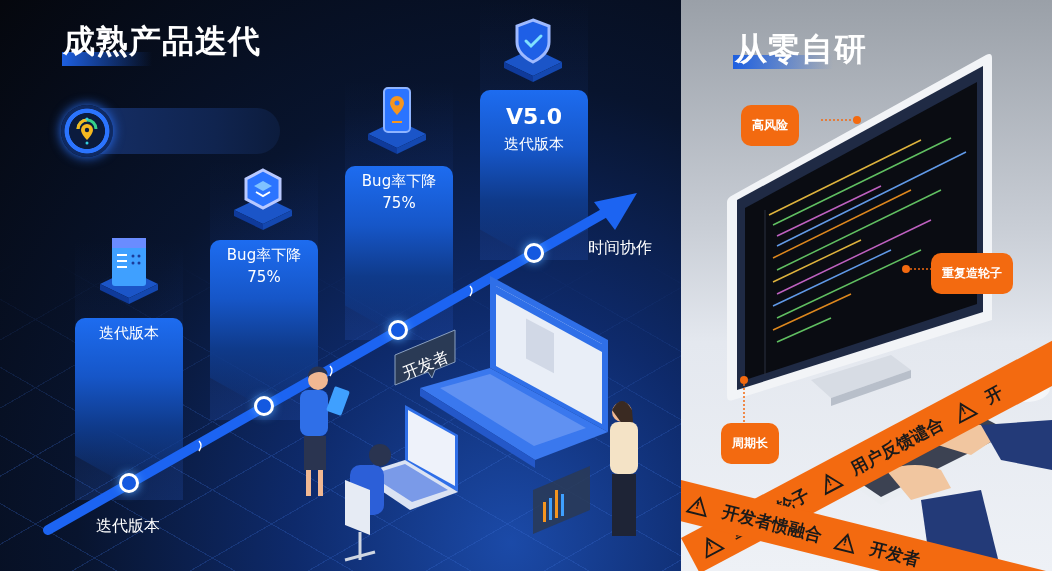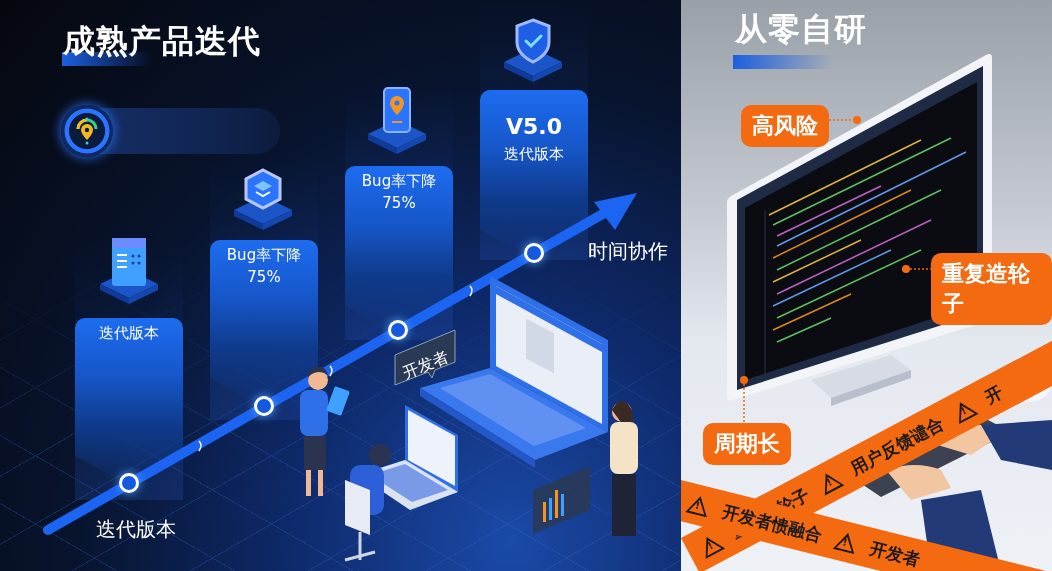--- a/index.html
+++ b/index.html
@@ -11,29 +11,29 @@
  -webkit-mask-image:linear-gradient(to bottom,transparent 45%,#000 80%);mask-image:linear-gradient(to bottom,transparent 45%,#000 80%)}
 .title{position:absolute;color:#fff;font-size:32px;font-weight:bold;letter-spacing:1px;z-index:3}
 .title-bar{position:absolute;height:14px;background:linear-gradient(90deg,#1d5fe0,rgba(29,95,224,0));z-index:2}
 .pill{position:absolute;left:64px;top:108px;width:216px;height:46px;border-radius:23px;
  background:linear-gradient(90deg,#16306a,#10244f 70%,#0c1c3d);display:flex;align-items:center;z-index:3}
 .pill-ic{width:52px;height:52px;border-radius:50%;margin-left:-3px;background:radial-gradient(circle,#0b1b3e 48%,#2b74ff 50%,#2b74ff 60%,#0f2a63 62%);box-shadow:0 0 12px #2b74ff;display:flex;align-items:center;justify-content:center}
 .pill-text{color:#fff;font-size:16px;margin-left:10px}
 .card{position:absolute;width:108px;border-radius:10px 10px 0 0;
  background:linear-gradient(180deg,#1d6cf0 0%,#1656c8 35%,#0f3a8a 65%,rgba(14,40,100,.0) 100%);
  color:#fff;text-align:center;z-index:2;clip-path:polygon(0 0,100% 0,100% 82%,50% 100%,0 82%)}
-.card .ver{font-size:22px;font-weight:bold;margin-top:24px}
+.card .ver{font-size:22px;font-weight:bold;margin-top:14px}
 .card .sub{font-size:15px;line-height:22px}
 .beam{position:absolute;width:108px;background:linear-gradient(180deg,rgba(40,90,200,0) 0%,rgba(40,90,200,.22) 100%);z-index:1}
 .iso{position:absolute;z-index:3}
 .node{position:absolute;width:20px;height:20px;border-radius:50%;border:3px solid #fff;background:#1459e0;box-shadow:0 0 10px #4ea0ff;z-index:5}
-.axis-label{position:absolute;color:#fff;font-size:20px;z-index:5}
+.axis-label{position:absolute;color:#fff;font-size:16px;z-index:5}
 .right{position:absolute;left:681px;top:0;width:371px;height:571px;overflow:hidden;
  background:linear-gradient(180deg,#9aa0a8 0%,#c9ced6 40%,#e4e8ef 60%,#eef1f6 100%)}
-.tag{position:absolute;background:#f36a10;color:#fff;font-size:22px;border-radius:10px;padding:6px 11px;font-weight:bold;z-index:6}
+.tag{position:absolute;background:#f36a10;color:#fff;font-size:12px;border-radius:10px;padding:12px 11px;font-weight:bold;z-index:6}
 .tape{position:absolute;height:40px;background:#f36a10;color:#1a1a1a;font-size:17px;font-weight:bold;white-space:nowrap;display:flex;align-items:center;gap:14px;padding-left:12px;transform-origin:0 0;z-index:5}
 .warn{display:inline-block;width:0;height:0;border-left:11px solid transparent;border-right:11px solid transparent;border-bottom:19px solid #1a1a1a;position:relative}
 .warn::after{content:"";position:absolute;left:-8px;top:4px;border-left:8px solid transparent;border-right:8px solid transparent;border-bottom:13px solid #f36a10}
 .warn::before{content:"!";position:absolute;left:-3px;top:4px;font-size:10px;color:#1a1a1a;z-index:2;font-weight:bold}
 </style>
 </head>
 <body>
 
 <div class="left">
   <div class="grid"></div>
@@ -169,21 +169,21 @@
     <rect x="253" y="232" width="3" height="20" fill="#f5951f"></rect>
       <rect x="259" y="228" width="3" height="22" fill="#3fa0ff"></rect>
       <rect x="265" y="220" width="3" height="28" fill="#f5951f"></rect>
       <rect x="271" y="224" width="3" height="22" fill="#3fa0ff"></rect>
   </svg>
   <span style="position:absolute;left:402px;top:355px;color:#fff;font-size:16px;z-index:6;transform:rotate(-22deg)">开发者</span>
 </div>
 
 <div class="right">
   <div class="title-bar" style="left:52px;top:55px;width:100px"></div>
-  <div class="title" style="left:54px;top:8px">从零自研</div>
+  <div class="title" style="left:54px;top:28px">从零自研</div>
 
   <svg style="position:absolute;left:0;top:0;z-index:2" width="371" height="571">
     <path d="M52 195 L305 55 Q311 52 311 58 L311 320 L52 400 Q46 402 46 396 L46 202 Q46 198 52 195Z" fill="#f2f4f7"></path>
     <path d="M56 200 L302 66 L302 312 L56 390Z" fill="#1f2a44"></path>
     <path d="M64 208 L296 82 L296 304 L64 380Z" fill="#0a0c12"></path>
     <g stroke-width="1.5" opacity=".9">
       <line x1="88" y1="215" x2="240" y2="140" stroke="#f5c542"></line>
       <line x1="92" y1="225" x2="270" y2="138" stroke="#6ad36a"></line>
       <line x1="96" y1="236" x2="200" y2="186" stroke="#d26ad3"></line>
       <line x1="96" y1="246" x2="285" y2="152" stroke="#6aa9ff"></line>
@@ -213,21 +213,21 @@
     <line x1="140" y1="120" x2="176" y2="120" stroke="#f36a10" stroke-width="1.5" stroke-dasharray="2 2"></line>
       <circle cx="176" cy="120" r="4" fill="#f36a10"></circle>
     <line x1="225" y1="269" x2="250" y2="269" stroke="#f36a10" stroke-width="1.5" stroke-dasharray="2 2"></line>
       <circle cx="225" cy="269" r="4" fill="#f36a10"></circle>
     <line x1="63" y1="380" x2="63" y2="425" stroke="#f36a10" stroke-width="1.5" stroke-dasharray="2 2"></line>
       <circle cx="63" cy="380" r="4" fill="#f36a10"></circle>
   </svg>
 
   <div class="tag" style="left:60px;top:105px">高风险</div>
   <div class="tag" style="left:250px;top:253px">重复造轮子</div>
-  <div class="tag" style="left:22px;top:423px">周期长</div>
+  <div class="tag" style="left:40px;top:423px">周期长</div>
 
   <div class="tape" style="left:0;top:538px;width:470px;transform:rotate(-28deg)">
     <span class="warn"></span>
     <span>重复造轮子</span>
     <span class="warn"></span>
     <span>用户反馈谴合</span>
     <span class="warn"></span>
     <span>开</span>
   </div>
   <div class="tape" style="left:0;top:480px;width:420px;transform:rotate(14deg)">

